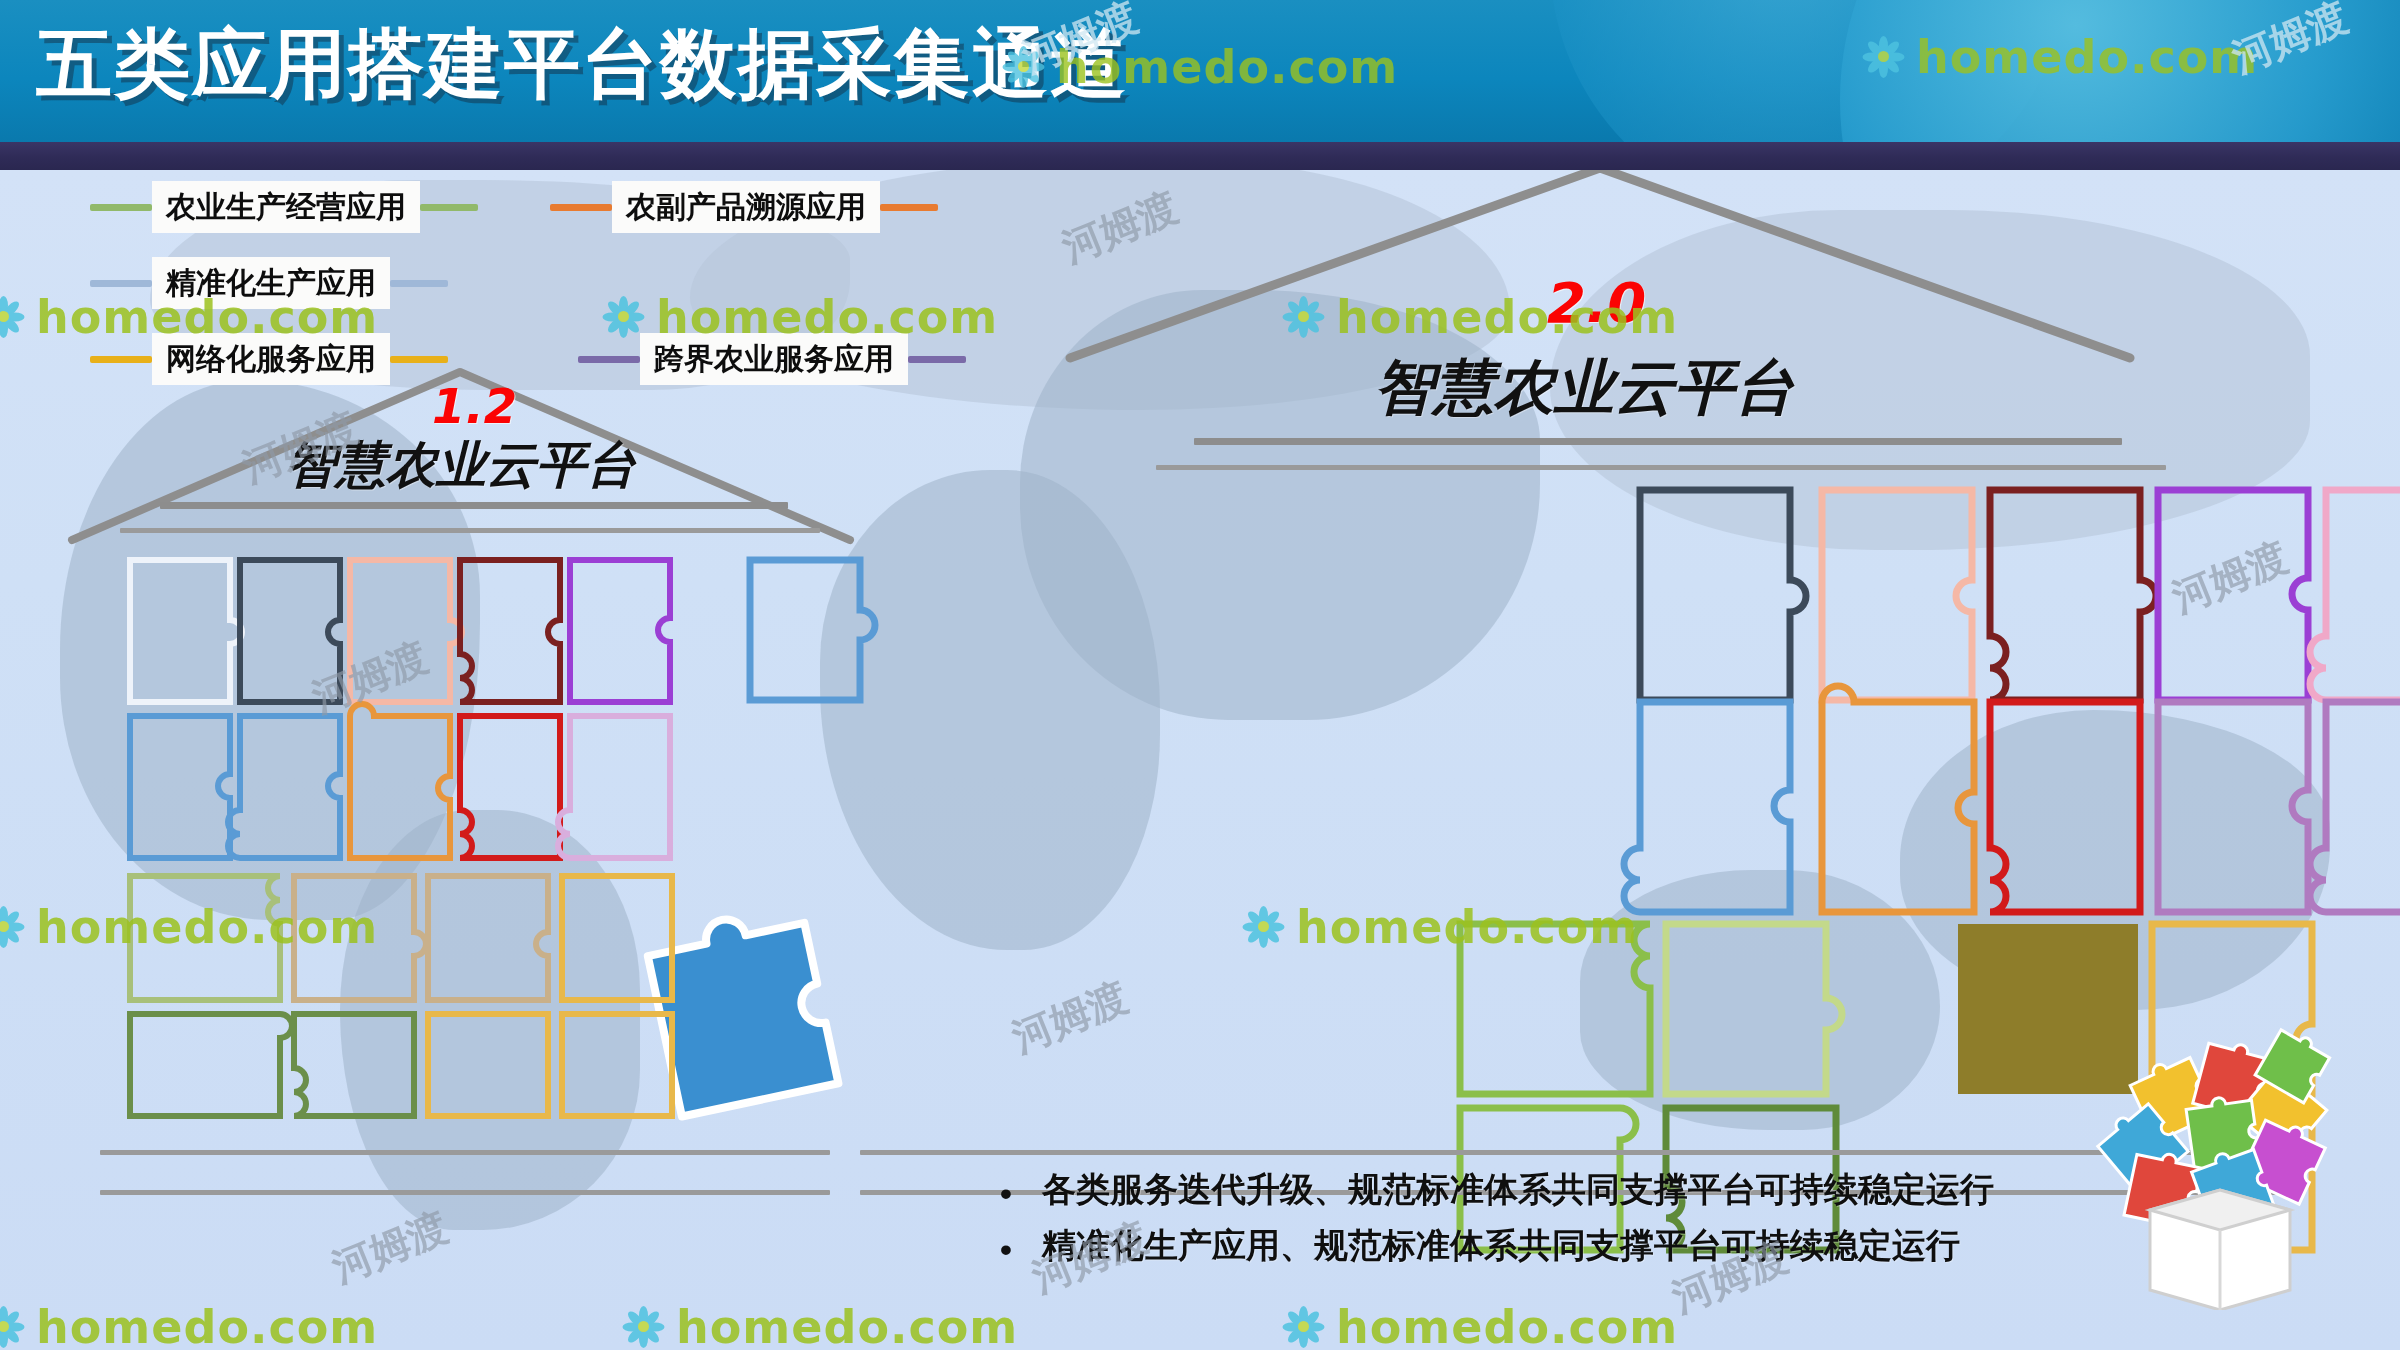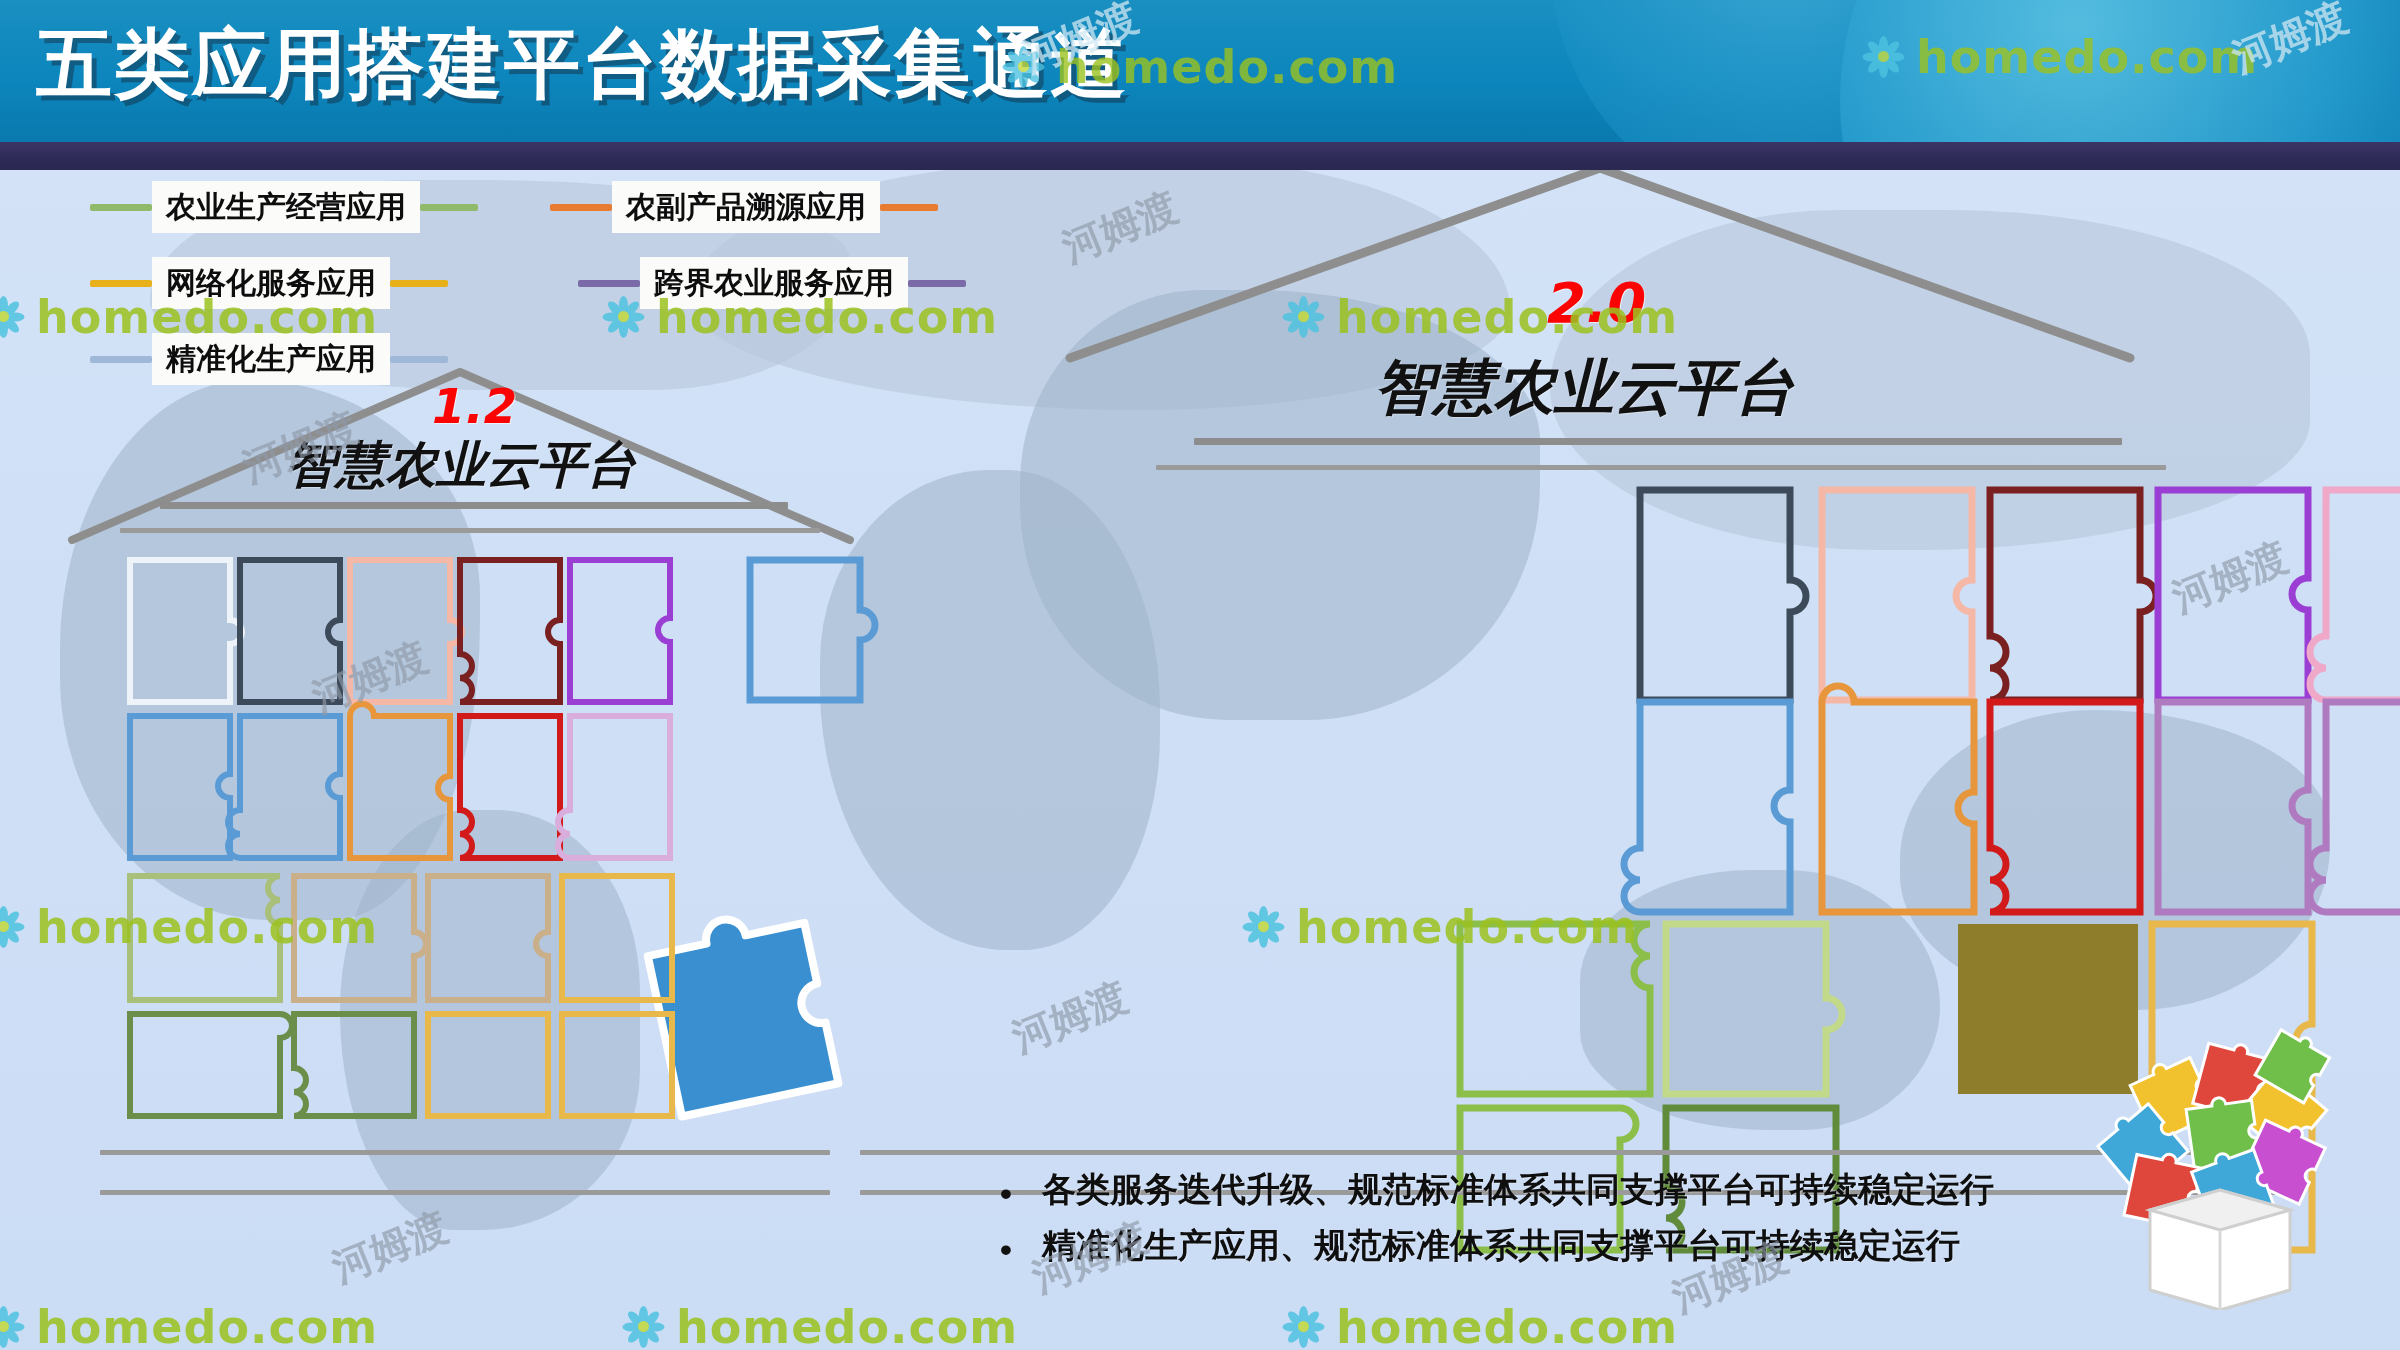--- a/index.html
+++ b/index.html
@@ -154,37 +154,37 @@
         <span class="gap-mid"></span>
         <div class="legend-item">
           <span class="leg-line" style="background:#e87b30"></span>
           <span class="leg-box">农副产品溯源应用</span>
           <span class="leg-line short" style="background:#e87b30"></span>
         </div>
       </div>
 
       <div class="legend-row">
         <div class="legend-item">
+          <span class="leg-line" style="background:#9fb8d8"></span>
+          <span class="leg-box">精准化生产应用</span>
+          <span class="leg-line short" style="background:#9fb8d8"></span>
+        </div>
+      </div>
+
+      <div class="legend-row">
+        <div class="legend-item">
           <span class="leg-line" style="background:#e8b019"></span>
           <span class="leg-box">网络化服务应用</span>
           <span class="leg-line short" style="background:#e8b019"></span>
         </div>
         <span class="gap-mid" style="width:130px"></span>
         <div class="legend-item">
           <span class="leg-line" style="background:#7a6aa8"></span>
           <span class="leg-box">跨界农业服务应用</span>
           <span class="leg-line short" style="background:#7a6aa8"></span>
-        </div>
-      </div>
-
-      <div class="legend-row">
-        <div class="legend-item">
-          <span class="leg-line" style="background:#9fb8d8"></span>
-          <span class="leg-box">精准化生产应用</span>
-          <span class="leg-line short" style="background:#9fb8d8"></span>
         </div>
       </div>
     </div>
 
     <div class="house" style="left:1050px;top:-20px;width:1300px;height:940px;">
 
       <div class="roof">
         <svg width="1300" height="220" viewBox="0 0 1300 220">
           <polyline points="20,208 550,18 1080,208" fill="none" stroke="#8e8e8e" stroke-width="9" stroke-linejoin="round" stroke-linecap="round"></polyline>
         </svg>

